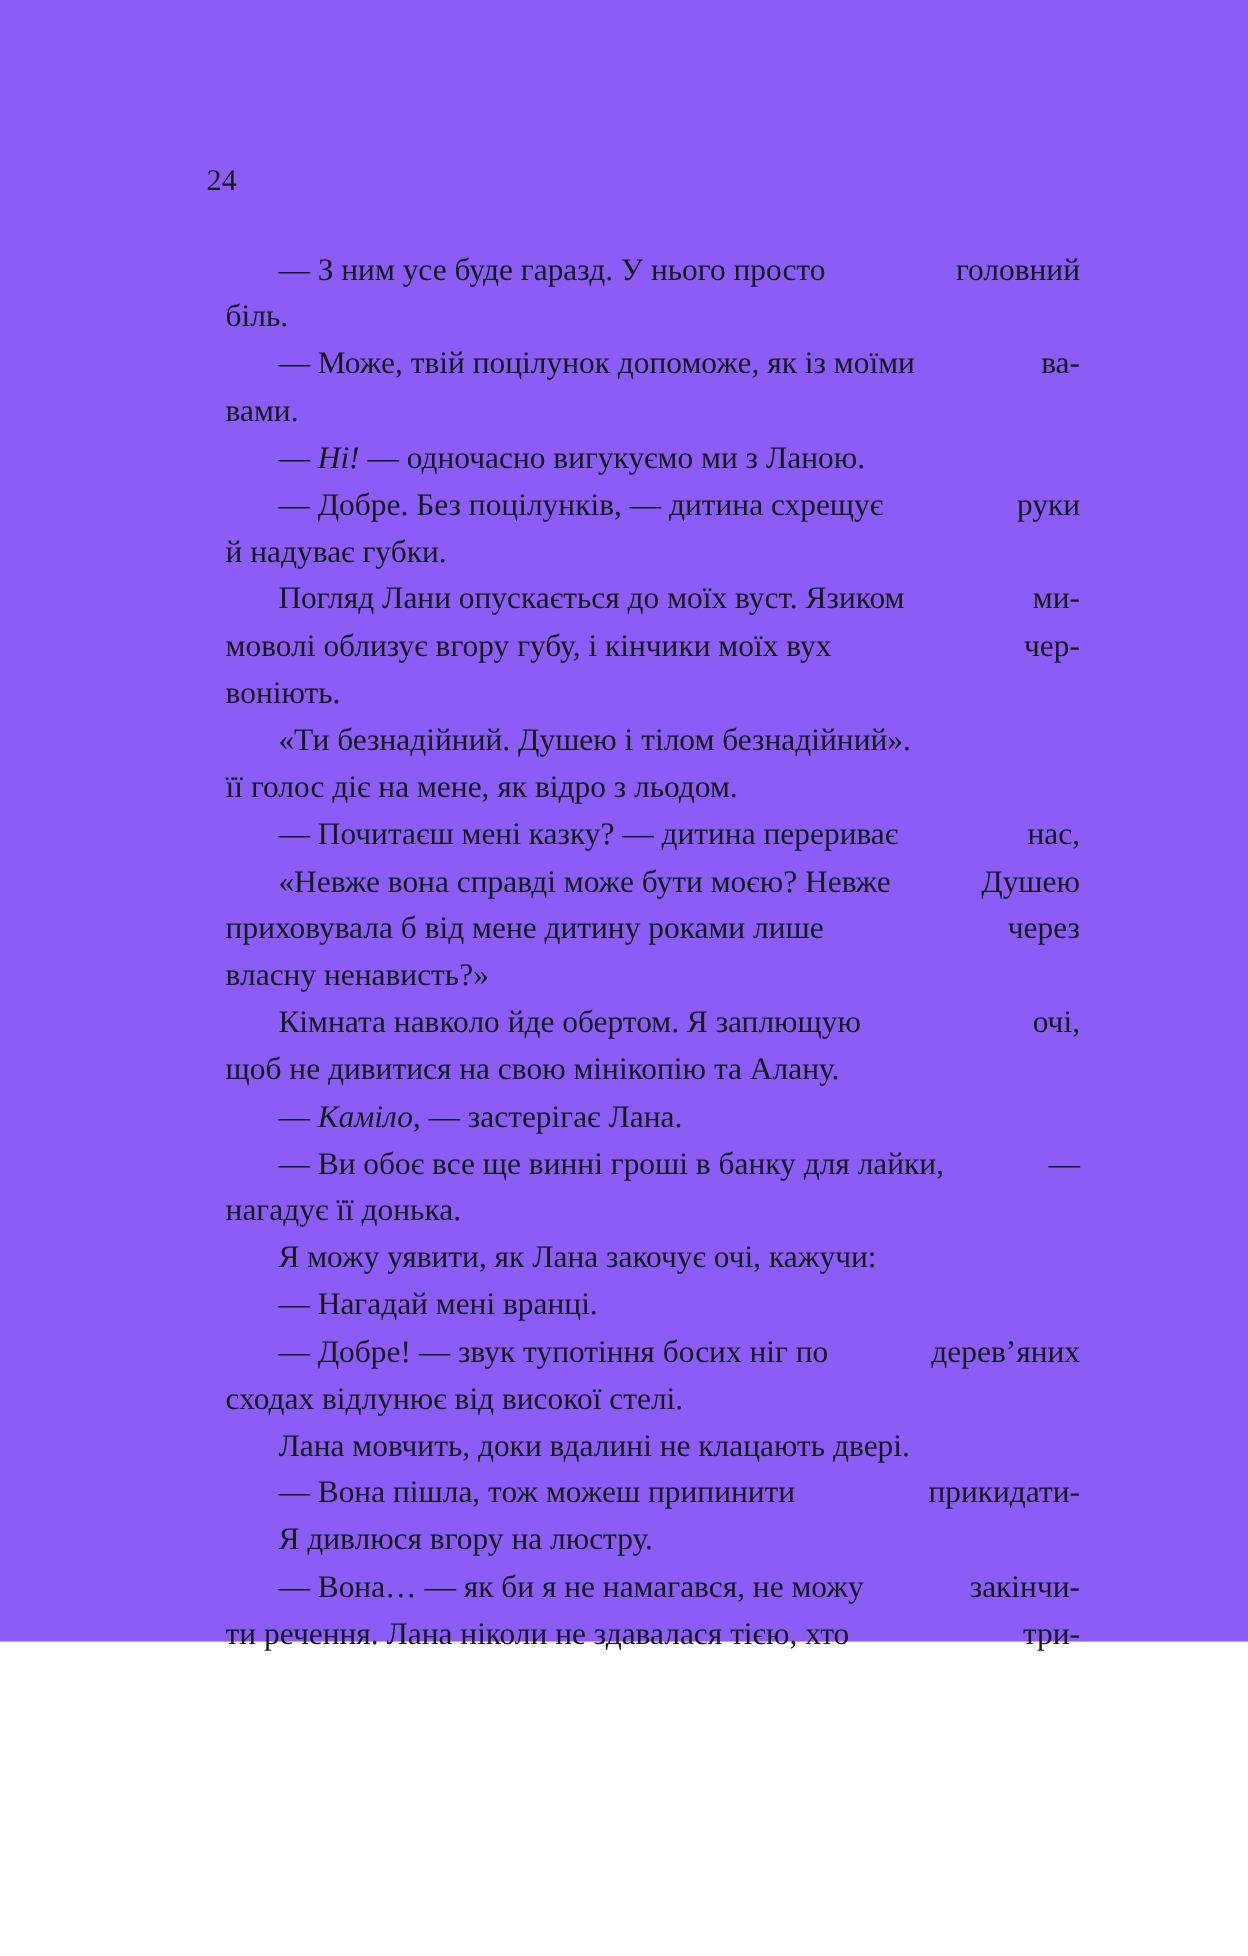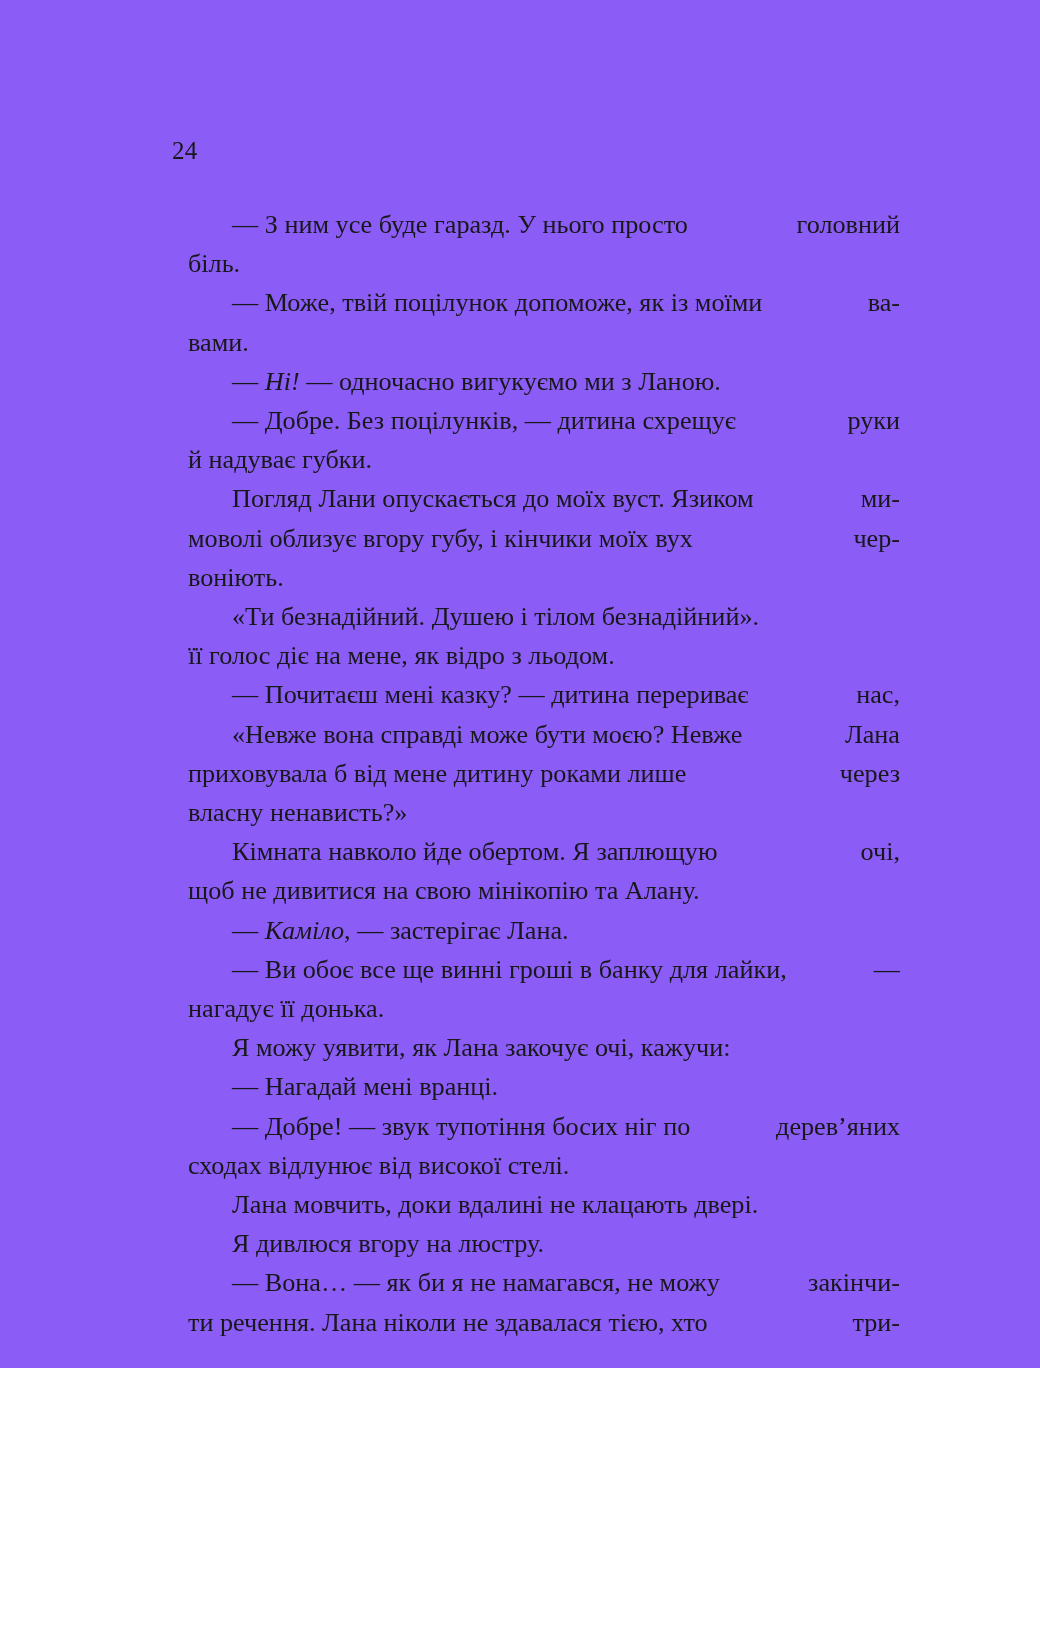--- a/index.html
+++ b/index.html
@@ -67,26 +67,26 @@
   <div class="folio">24</div>
 
   <div class="textblock" id="textblock">
       <p class="para"><span class="ln just ind"><span>— З ним усе буде гаразд. У нього просто</span><span>головний</span></span><span class="ln">біль.</span></p>
       <p class="para"><span class="ln just ind"><span>— Може, твій поцілунок допоможе, як із моїми</span><span>ва-</span></span><span class="ln">вами.</span></p>
       <p class="para"><span class="ln ind">— <em>Ні!</em> — одночасно вигукуємо ми з Ланою.</span></p>
       <p class="para"><span class="ln just ind"><span>— Добре. Без поцілунків, — дитина схрещує</span><span>руки</span></span><span class="ln">й надуває губки.</span></p>
       <p class="para"><span class="ln just ind"><span>Погляд Лани опускається до моїх вуст. Язиком</span><span>ми-</span></span><span class="ln just"><span>моволі облизує вгору губу, і кінчики моїх вух</span><span>чер-</span></span><span class="ln">воніють.</span></p>
       <p class="para"><span class="ln ind">«Ти безнадійний. Душею і тілом безнадійний».</span></p>
       <p class="para"><span class="ln">її голос діє на мене, як відро з льодом.</span><span class="ln just ind"><span>— Почитаєш мені казку? — дитина перериває</span><span>нас,</span></span></p>
-      <p class="para"><span class="ln just ind"><span>«Невже вона справді може бути моєю? Невже</span><span>Лана</span></span><span class="ln just"><span>приховувала б від мене дитину роками лише</span><span>через</span></span><span class="ln">власну ненависть?»</span></p>
+      <p class="para"><span class="ln just ind"><span>«Невже вона справді може бути моєю? Невже</span><span>Душею</span></span><span class="ln just"><span>приховувала б від мене дитину роками лише</span><span>через</span></span><span class="ln">власну ненависть?»</span></p>
       <p class="para"><span class="ln just ind"><span>Кімната навколо йде обертом. Я заплющую</span><span>очі,</span></span><span class="ln">щоб не дивитися на свою мінікопію та Алану.</span></p>
       <p class="para"><span class="ln ind">— <em>Каміло</em>, — застерігає Лана.</span></p>
       <p class="para"><span class="ln just ind"><span>— Ви обоє все ще винні гроші в банку для лайки,</span><span>—</span></span><span class="ln">нагадує її донька.</span></p>
       <p class="para"><span class="ln ind">Я можу уявити, як Лана закочує очі, кажучи:</span></p>
       <p class="para"><span class="ln ind">— Нагадай мені вранці.</span></p>
       <p class="para"><span class="ln just ind"><span>— Добре! — звук тупотіння босих ніг по</span><span>дерев’яних</span></span><span class="ln">сходах відлунює від високої стелі.</span></p>
       <p class="para"><span class="ln ind">Лана мовчить, доки вдалині не клацають двері.</span></p>
-      <p class="para"></p>
+      <p class="para"><span class="ln just ind"><span>— Вона пішла, тож можеш припинити</span><span>прикидати-</span></span></p>
       <p class="para"><span class="ln ind">Я дивлюся вгору на люстру.</span></p>
       <p class="para"><span class="ln just ind"><span>— Вона… — як би я не намагався, не можу</span><span>закінчи-</span></span><span class="ln just"><span>ти речення. Лана ніколи не здавалася тією, хто</span><span>три-</span></span></p>
     </div>
 
 </div>
 
 </body></html>

